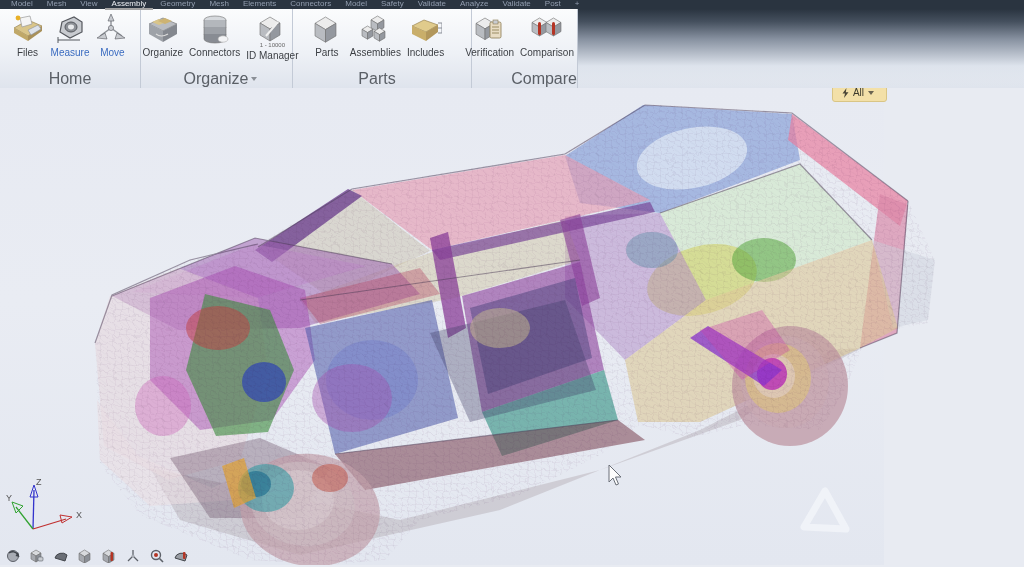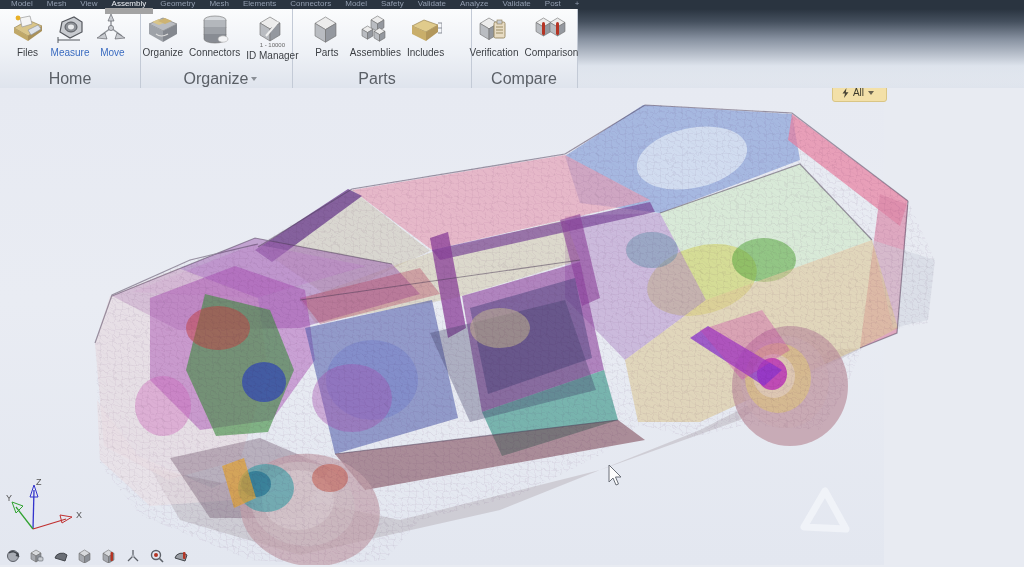--- a/index.html
+++ b/index.html
@@ -3,21 +3,21 @@
 <meta charset="utf-8">
 <style>
   html,body{margin:0;padding:0;}
   body{width:1024px;height:567px;overflow:hidden;position:relative;
        font-family:"Liberation Sans", sans-serif;background:#e8ebf2;}
 
   
   .menubar{position:absolute;left:0;top:0;width:1024px;height:9px;background:#2a3440;
            display:flex;align-items:flex-start;padding-left:4px;z-index:30;}
   .menu-item{font-size:8px;line-height:8px;color:#939eb0;padding:0 7px;cursor:default;white-space:nowrap;}
-  .menu-item.active{color:#ecefF3;border-bottom:6px solid #a3a3a3;padding-bottom:0px;}
+  .menu-item.active{color:#ecefF3;border-bottom:2px solid #a3a3a3;padding-bottom:0px;}
 
   
   .ribbon{position:absolute;left:0;top:9px;width:1024px;height:79px;
           background:linear-gradient(180deg,#fbfcfd 0%,#eef1f6 55%,#dfe4ed 100%);z-index:20;}
   .ribbon-dark-right{position:absolute;left:577px;top:0;right:0;height:79px;
           background:linear-gradient(180deg,#2a3440 0%,#45505e 16%,#8791a0 38%,#dde3ec 72%,rgba(231,234,242,0) 100%);}
   .rgroup{position:absolute;top:0;height:79px;border-right:1px solid #c3cad6;
           display:flex;flex-direction:column;align-items:center;}
   .rgroup-buttons{display:flex;flex-direction:row;align-items:flex-start;justify-content:center;
           height:60px;padding-top:3px;}
@@ -222,21 +222,21 @@
               </g>
             </svg>
           </div>
           <div class="rlabel">Includes</div>
         </div>
       </div>
       <div class="rgroup-label">
         <span>Parts</span>
       </div>
     </div>
-    <div class="rgroup" style="left: 471px; width: 106px;">
+    <div class="rgroup" style="left: 471px; width: 106px; align-items: flex-end;">
       <div class="rgroup-buttons">
         <div class="rbtn">
           <div class="ricon">
             <svg width="32" height="30" viewBox="0 0 32 30">
               <g stroke="#6e6e6e" stroke-width=".6">
  <polygon points="2,9.399999999999999 11,4 20,9.399999999999999 11,14.799999999999999" fill="#ececec"></polygon>
  <polygon points="2,9.399999999999999 11,14.799999999999999 11,25.599999999999998 2,20.2" fill="#b9bcc1"></polygon>
  <polygon points="20,9.399999999999999 11,14.799999999999999 11,25.599999999999998 20,20.2" fill="#94989f"></polygon>
               </g>
               <rect x="16" y="8" width="11" height="16" rx="1.5" fill="#e8dcc4" stroke="#8a7a50" stroke-width=".8"></rect>

